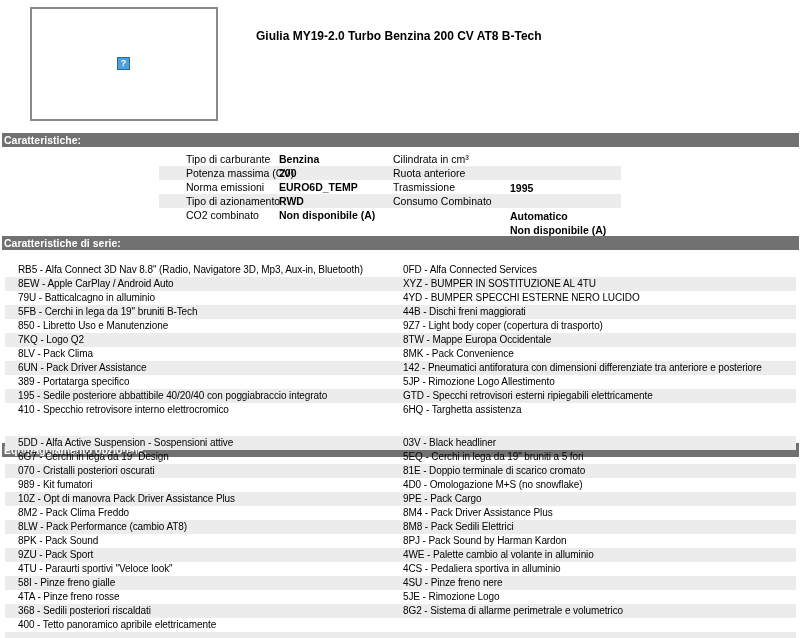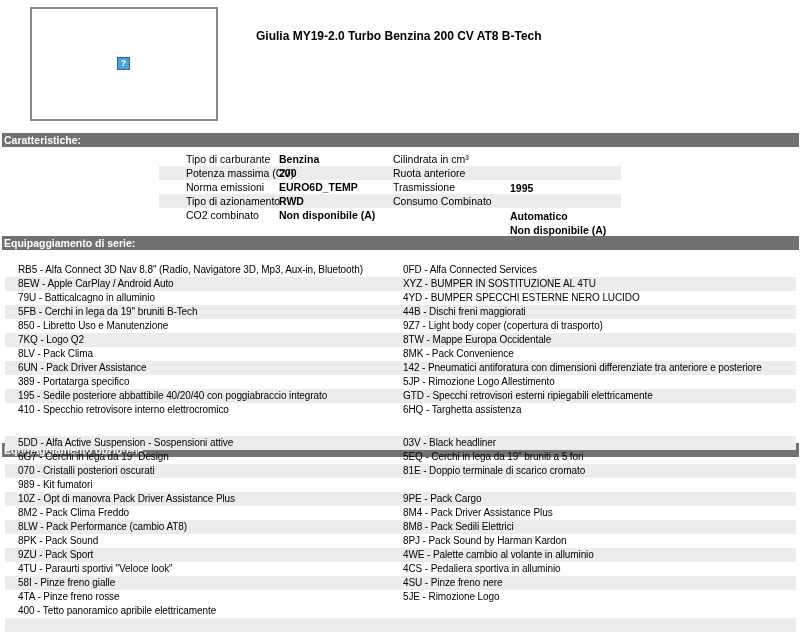--- a/index.html
+++ b/index.html
@@ -96,21 +96,21 @@
         <span class="cv2">Non disponibile (A)</span>
       </div>
       <div class="char-row">
         <span class="cl1">CO2 combinato</span>
         <span class="cv1">Non disponibile (A)</span>
         <span class="cl2"></span>
         <span class="cv2"></span>
       </div>
     </div>
 
-  <div class="section-header hdr-serie">Equipaggiamento di serie:</div>
+  <div class="section-header hdr-serie">Caratteristiche di serie:</div>
 
   <div class="equip-rows serie-list">
       <div class="equip-row">
         <span class="cell-left">RB5 - Alfa Connect 3D Nav 8.8" (Radio, Navigatore 3D, Mp3, Aux-in, Bluetooth)</span>
         <span class="cell-right">0FD - Alfa Connected Services</span>
       </div>
       <div class="equip-row striped">
         <span class="cell-left">8EW - Apple CarPlay / Android Auto</span>
         <span class="cell-right">XYZ - BUMPER IN SOSTITUZIONE AL 4TU</span>
       </div>
@@ -162,20 +162,21 @@
       <div class="equip-row">
         <span class="cell-left">6G7 - Cerchi in lega da 19" Design</span>
         <span class="cell-right">5EQ - Cerchi in lega da 19" bruniti a 5 fori</span>
       </div>
       <div class="equip-row striped">
         <span class="cell-left">070 - Cristalli posteriori oscurati</span>
         <span class="cell-right">81E - Doppio terminale di scarico cromato</span>
       </div>
       <div class="equip-row">
         <span class="cell-left">989 - Kit fumatori</span>
+        <span class="cell-right">4D0 - Omologazione M+S (no snowflake)</span>
       </div>
       <div class="equip-row striped">
         <span class="cell-left">10Z - Opt di manovra Pack Driver Assistance Plus</span>
         <span class="cell-right">9PE - Pack Cargo</span>
       </div>
       <div class="equip-row">
         <span class="cell-left">8M2 - Pack Clima Freddo</span>
         <span class="cell-right">8M4 - Pack Driver Assistance Plus</span>
       </div>
       <div class="equip-row striped">
@@ -195,19 +196,23 @@
         <span class="cell-right">4CS - Pedaliera sportiva in alluminio</span>
       </div>
       <div class="equip-row striped">
         <span class="cell-left">58I - Pinze freno gialle</span>
         <span class="cell-right">4SU - Pinze freno nere</span>
       </div>
       <div class="equip-row">
         <span class="cell-left">4TA - Pinze freno rosse</span>
         <span class="cell-right">5JE - Rimozione Logo</span>
       </div>
+      <div class="equip-row striped">
+        <span class="cell-left">368 - Sedili posteriori riscaldati</span>
+        <span class="cell-right">8G2 - Sistema di allarme perimetrale e volumetrico</span>
+      </div>
       <div class="equip-row">
         <span class="cell-left">400 - Tetto panoramico apribile elettricamente</span>
         <span class="cell-right"></span>
       </div>
     </div>
 
 </div>
 
 </body></html>

